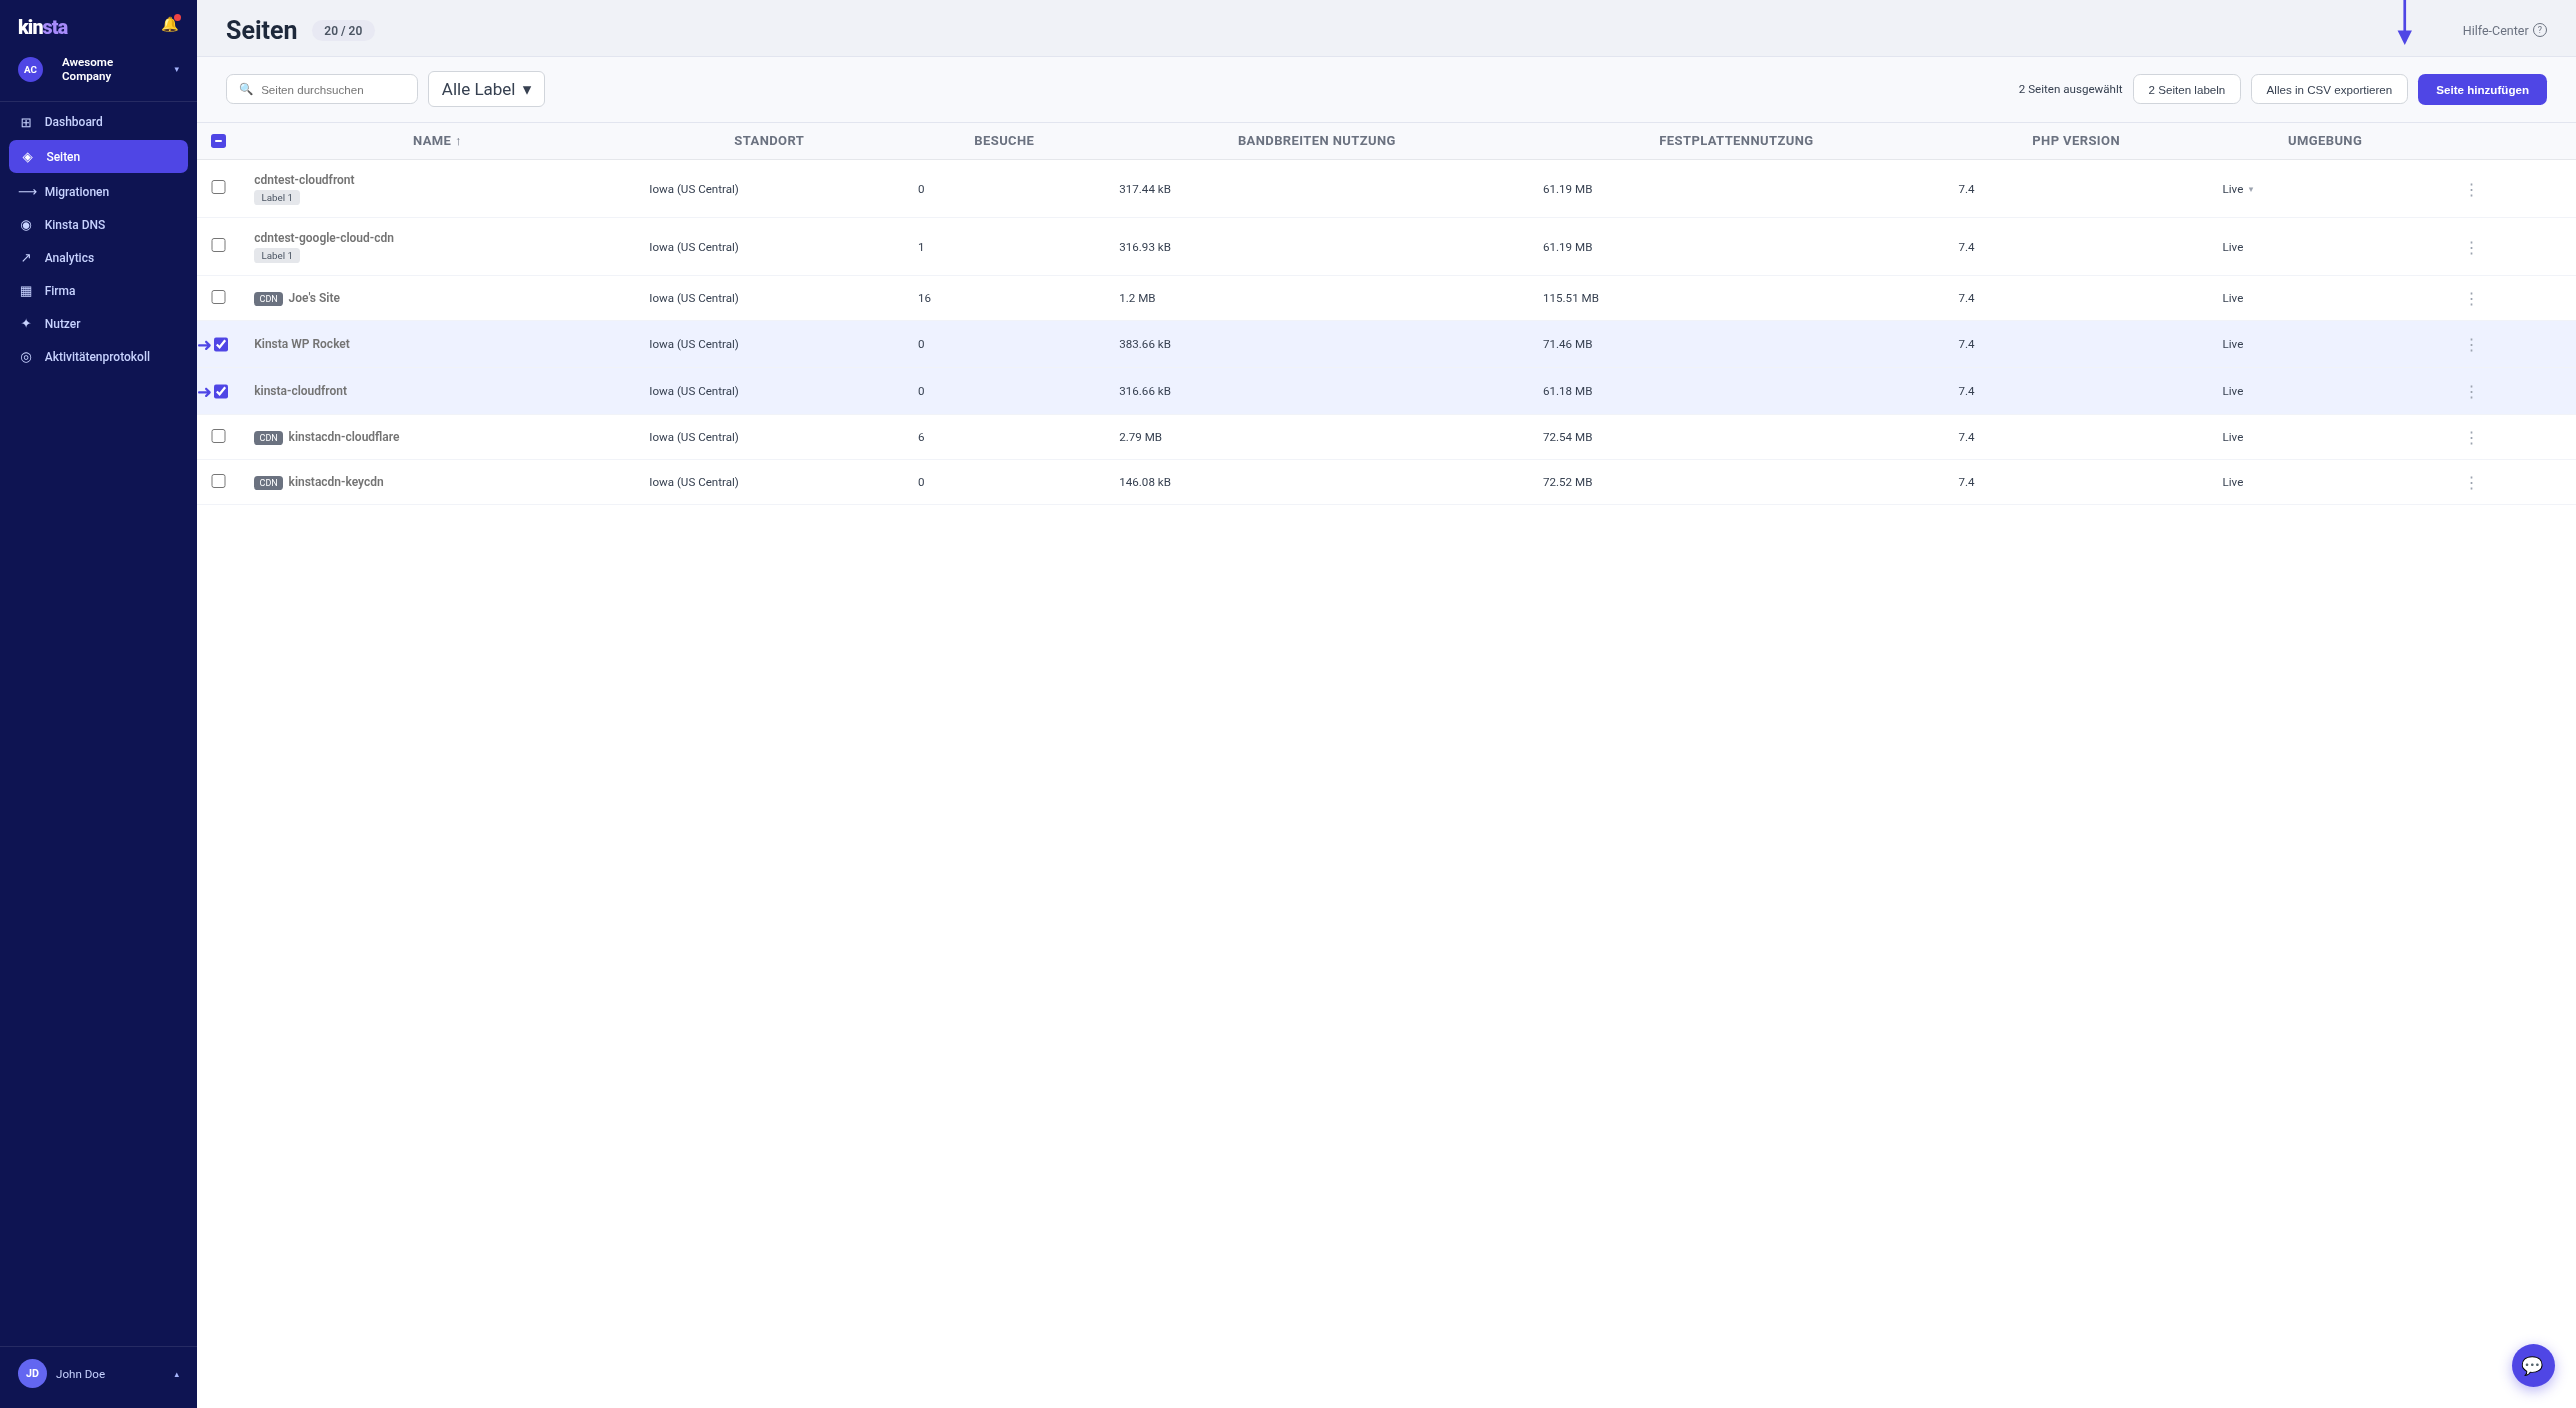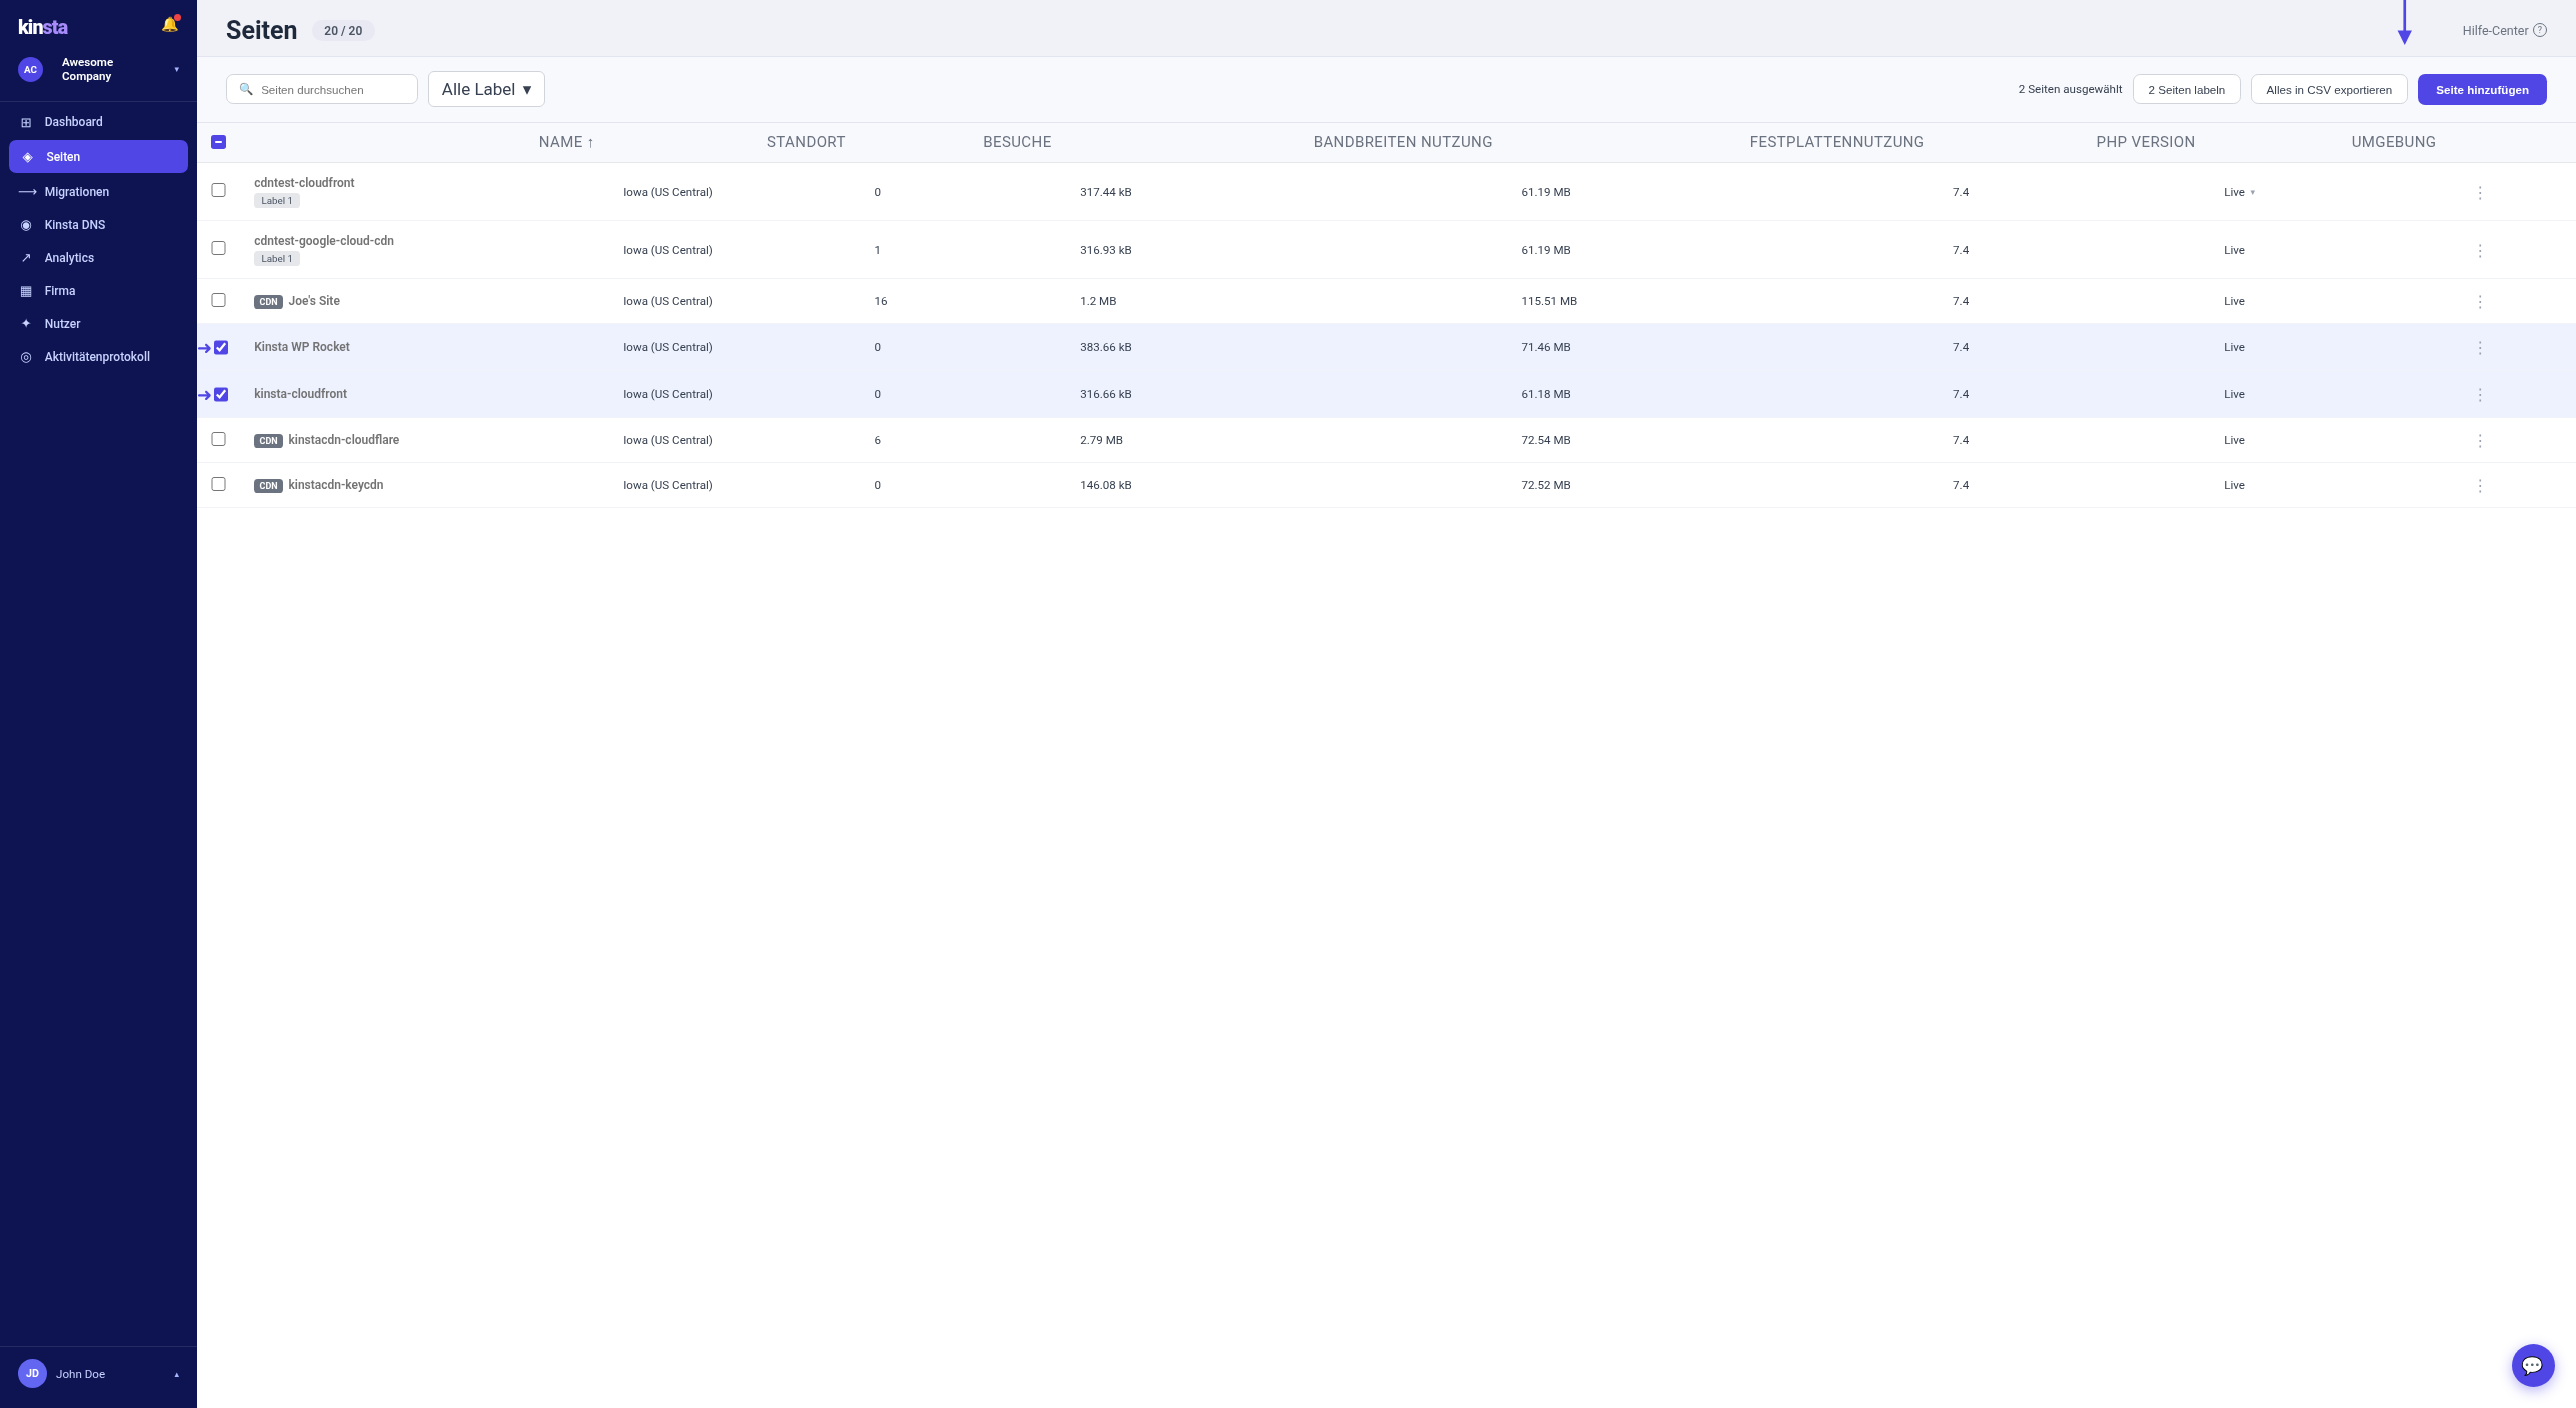--- a/index.html
+++ b/index.html
@@ -215,23 +215,23 @@
       width: 100%;
       border-collapse: collapse;
       font-size: 11.6px;
     }
     thead tr {
       background: #f8f9fc;
       border-bottom: 1.8px solid #e5e7eb;
     }
     thead th {
       padding: 10.7px 14.3px;
-      text-align: right;
-      font-size: 15px;
-      font-weight: 400;
+      text-align: center;
+      font-size: 13px;
+      font-weight: 700;
       color: #6b7280;
       text-transform: uppercase;
       letter-spacing: 0.4px;
       white-space: nowrap;
     }
     tbody tr {
       border-bottom: 0.9px solid #f1f3f8;
       transition: background 0.1s;
     }
     tbody tr.selected { background: #eef2ff; }
@@ -250,21 +250,21 @@
       font-size: 9.8px;
       margin-top: 3.6px;
     }
     .cdn-badge {
       display: inline-block;
       background: #6b7280;
       color: #fff;
       border-radius: 3.6px;
       padding: 1.8px 5.4px;
       font-size: 9px;
-      font-weight: 700;
+      font-weight: 400;
       margin-right: 5.4px;
     }
     .live-badge {
       display: inline-flex;
       align-items: center;
       gap: 5.4px;
       color: #374151;
       font-size: 11.6px;
     }
     .live-chevron { font-size: 9px; color: #9ca3af; cursor: pointer; }

